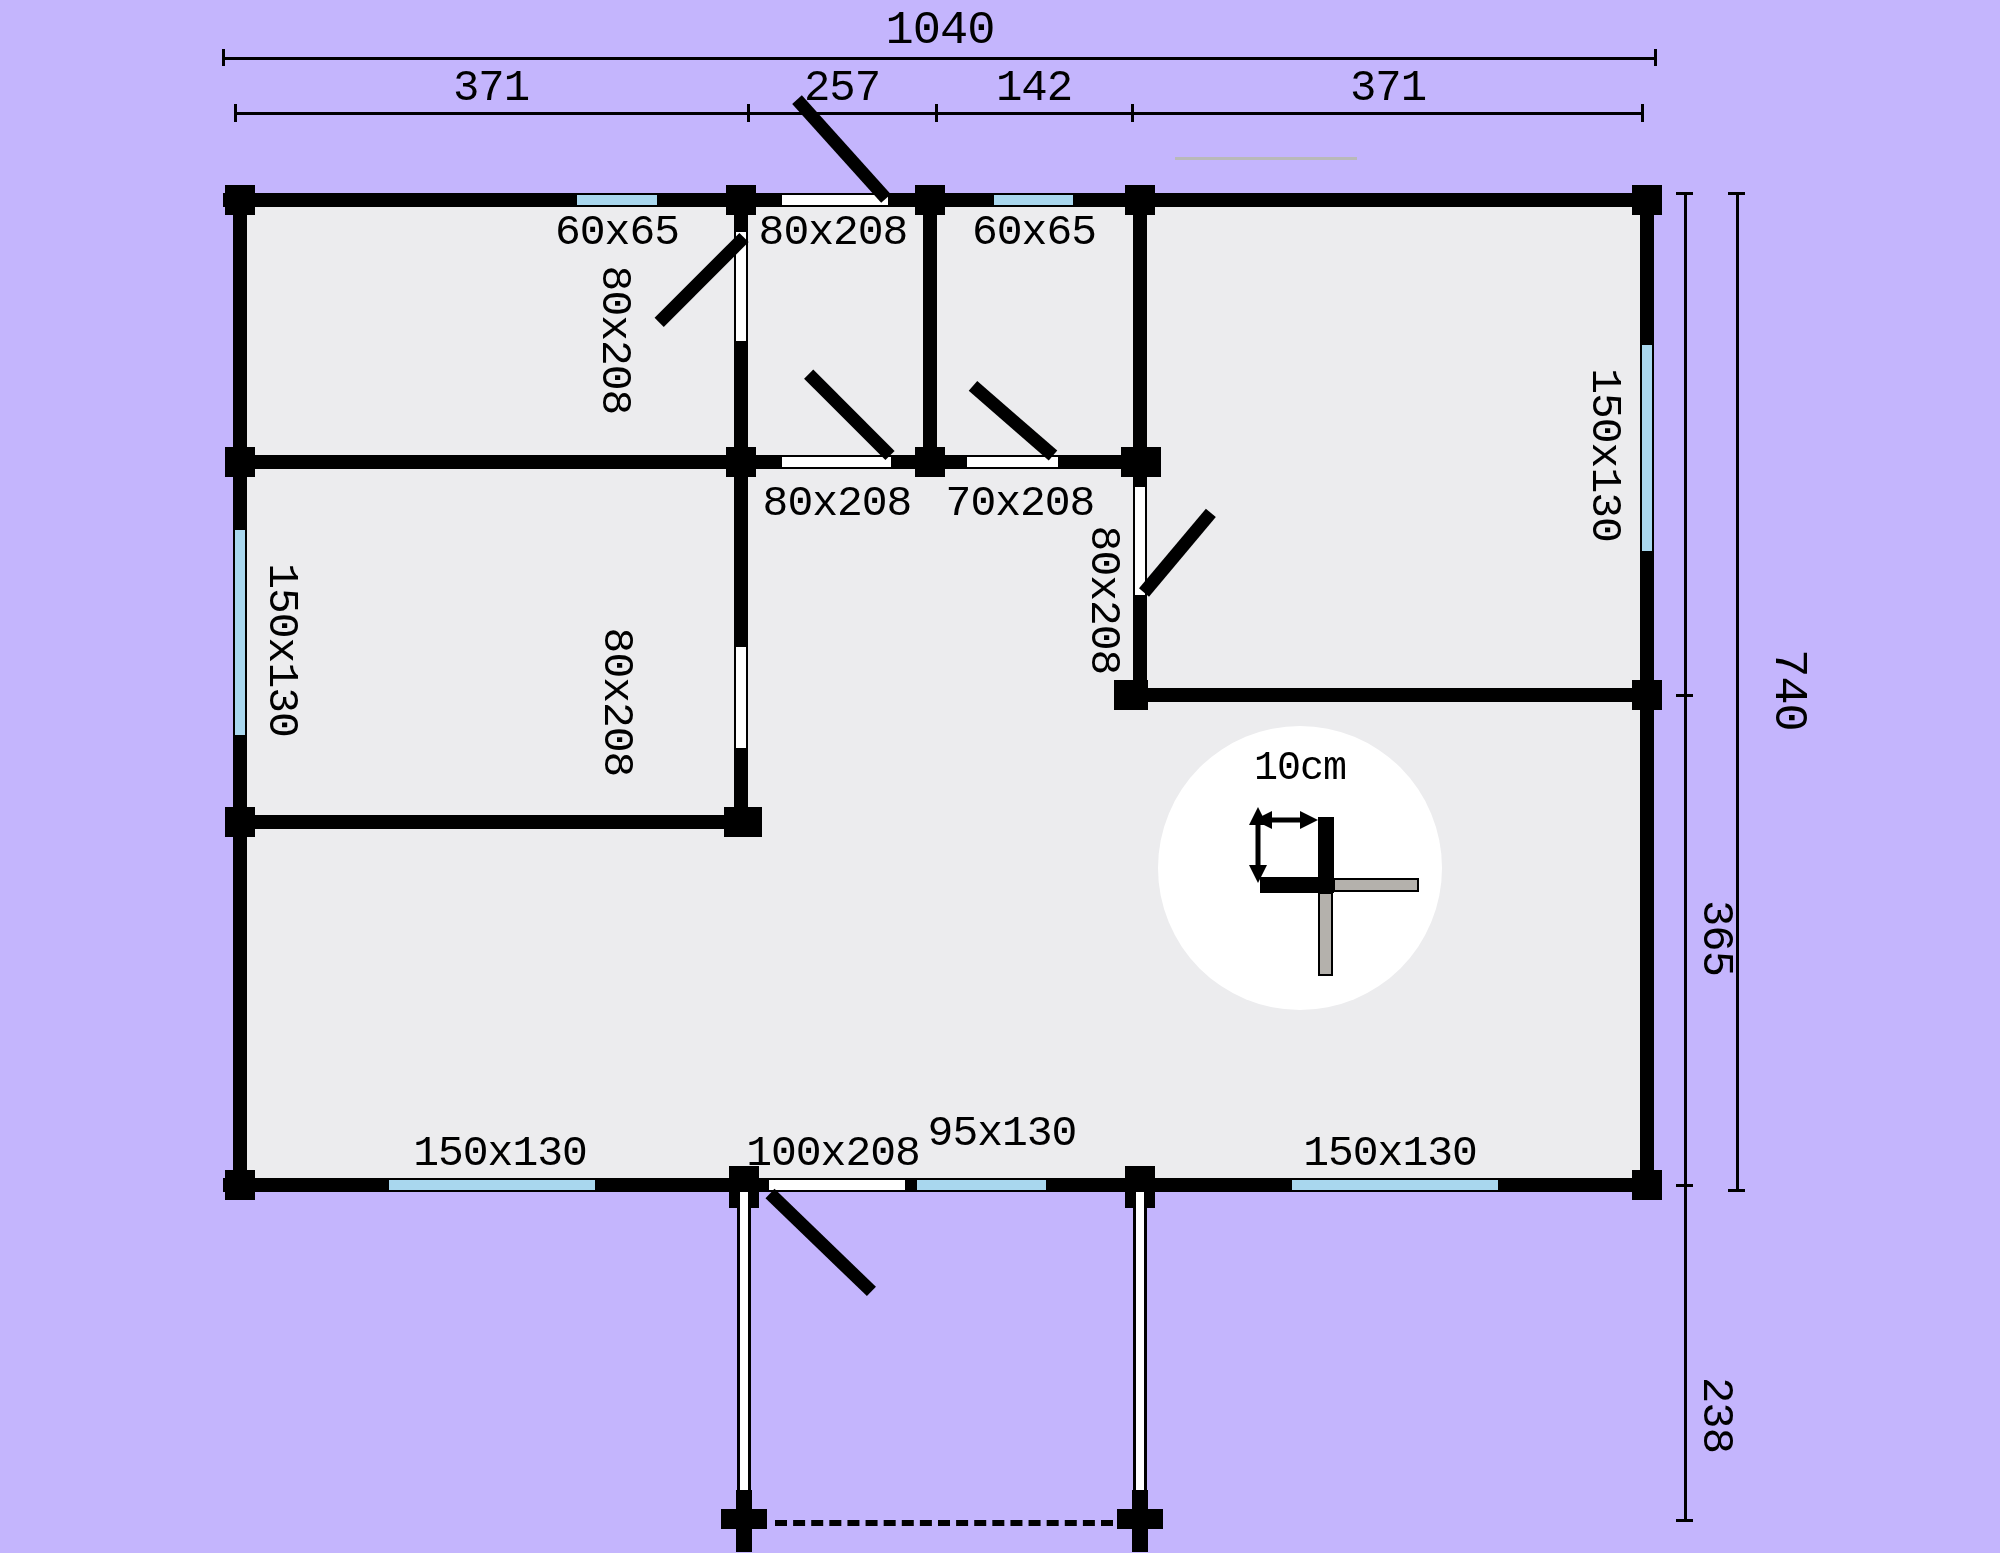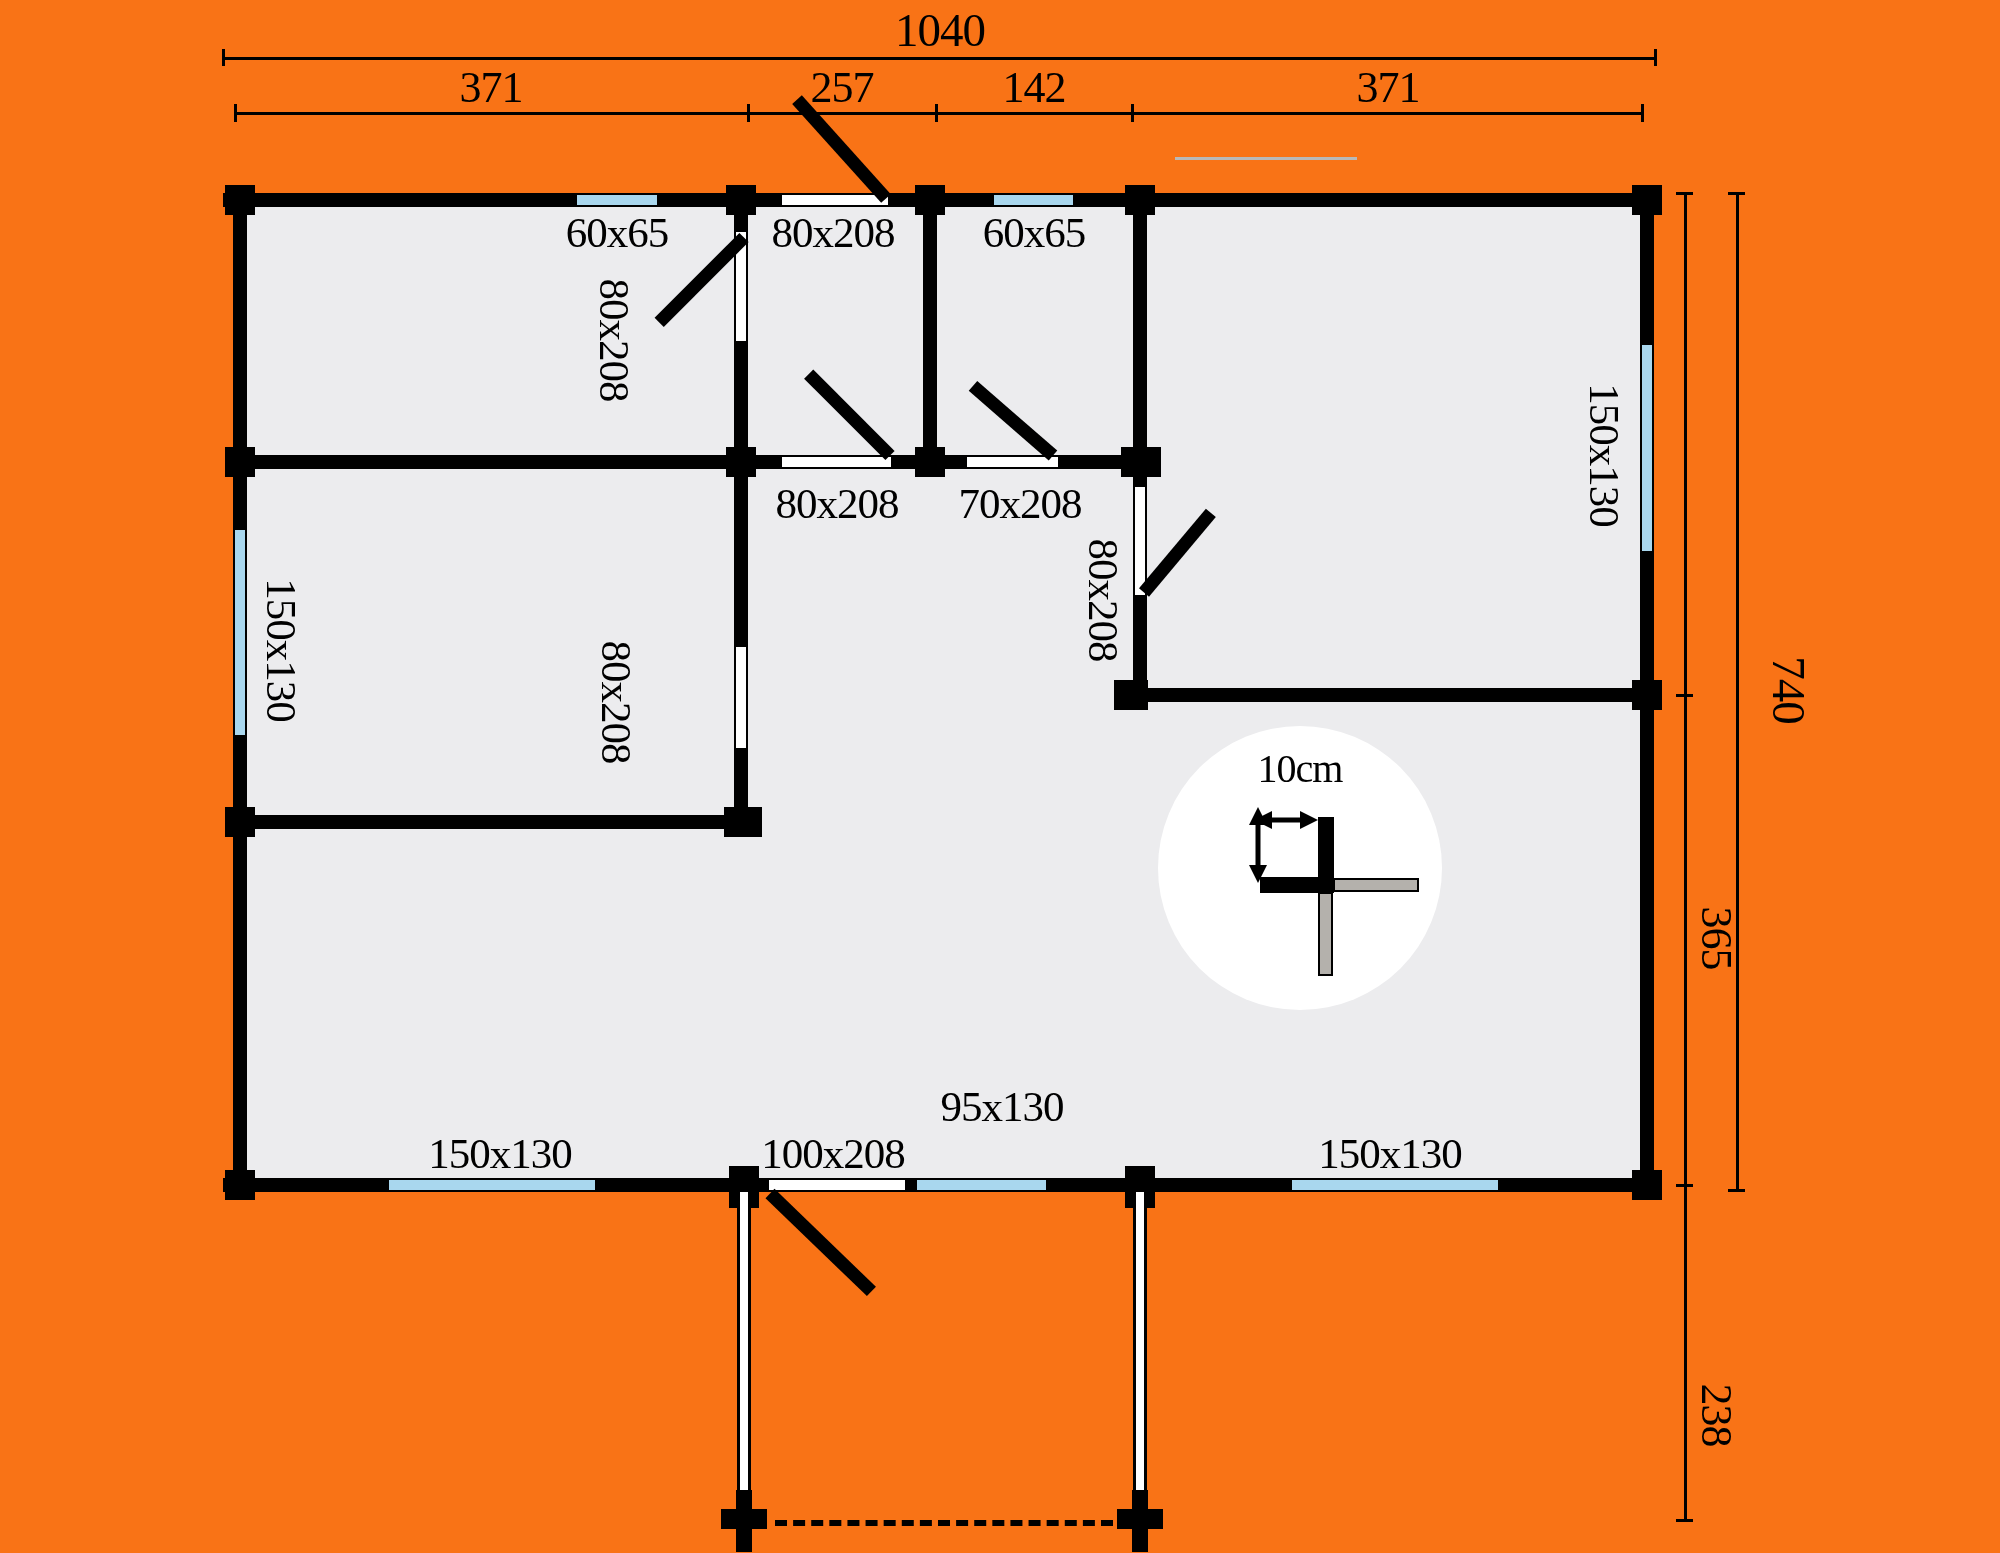--- a/index.html
+++ b/index.html
@@ -1,18 +1,18 @@
 <!DOCTYPE html>
 <html><head>
 <meta charset="utf-8">
 <style>
   html,body{margin:0;padding:0;background:#fff;}
   #stage{
-    position:relative;width:2000px;height:1553px;background:#f97316;
-    font-family:Liberation Serif, serif;color:#000;overflow:hidden;
+    position:relative;width:2000px;height:1553px;background:#c4b5fd;
+    font-family:Liberation Mono, monospace;color:#000;overflow:hidden;
   }
   .abs{position:absolute;}
   .floor{background:#ececee;}
   .w{background:#000000;}           
   .post{background:#000000;}        
   .win{background:#a9d7ee;border:2px solid #000;box-sizing:border-box;} 
   .gap{background:#ffffff;border:2px solid #000;box-sizing:border-box;} 
   .leaf{height:13px;background:#000;transform-origin:0 50%;}            
   .thinwall{background:#fff;border-left:3px solid #000;border-right:3px solid #000;box-sizing:border-box;}
   .dash{border-top:6px dashed #000;height:0;}
@@ -150,21 +150,21 @@
   <div class="lbl v" style="left:616px;top:702px;">80x208</div>
   <div class="lbl" style="left:837px;top:503px;">80x208</div>
   <div class="lbl" style="left:1020px;top:503px;">70x208</div>
   <div class="lbl v" style="left:1103px;top:600px;">80x208</div>
 
   <div class="lbl v" style="left:281px;top:650px;">150x130</div>
   <div class="lbl v" style="left:1604px;top:455px;">150x130</div>
 
   <div class="lbl" style="left:500px;top:1153px;">150x130</div>
   <div class="lbl" style="left:833px;top:1153px;">100x208</div>
-  <div class="lbl" style="left:1002px;top:1106px;">95x130</div>
+  <div class="lbl" style="left:1002px;top:1133px;">95x130</div>
   <div class="lbl" style="left:1390px;top:1153px;">150x130</div>
 
   <div class="lbl v fs46" style="left:1788px;top:690px;">740</div>
   <div class="lbl v fs44" style="left:1716px;top:938px;">365</div>
   <div class="lbl v fs44" style="left:1716px;top:1415px;">238</div>
 
   <div class="lbl fs40" style="left:1300px;top:769px;">10cm</div>
 
 </div>
 

